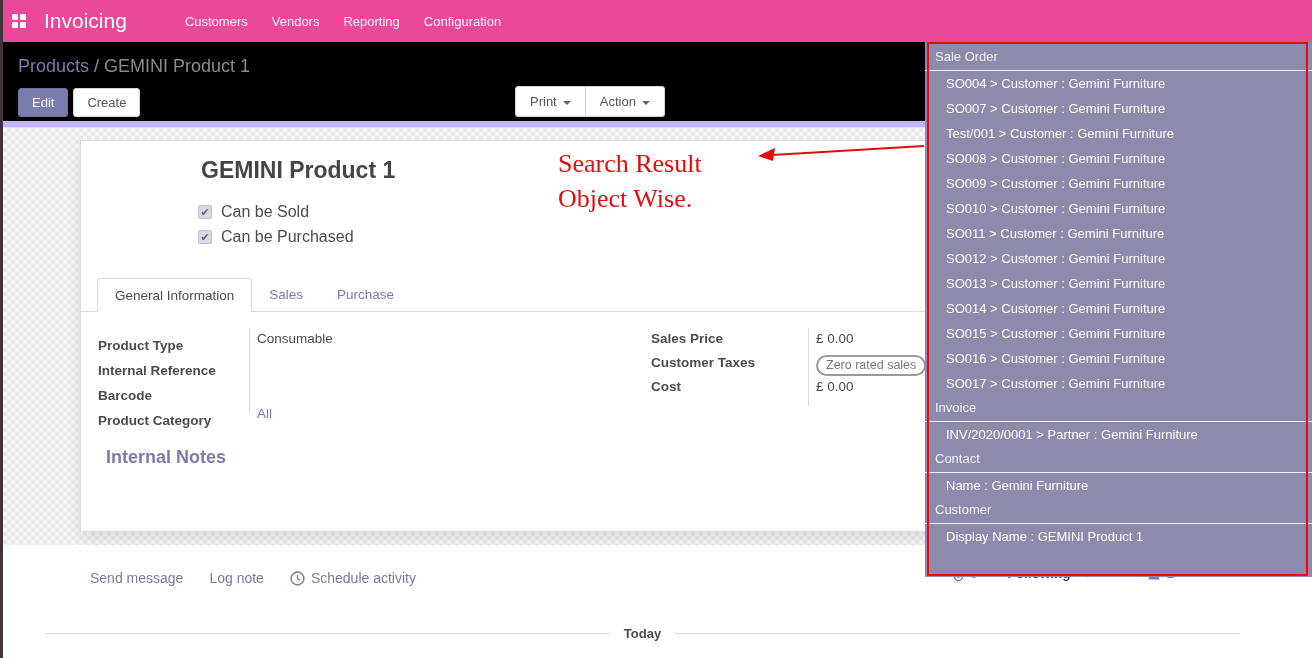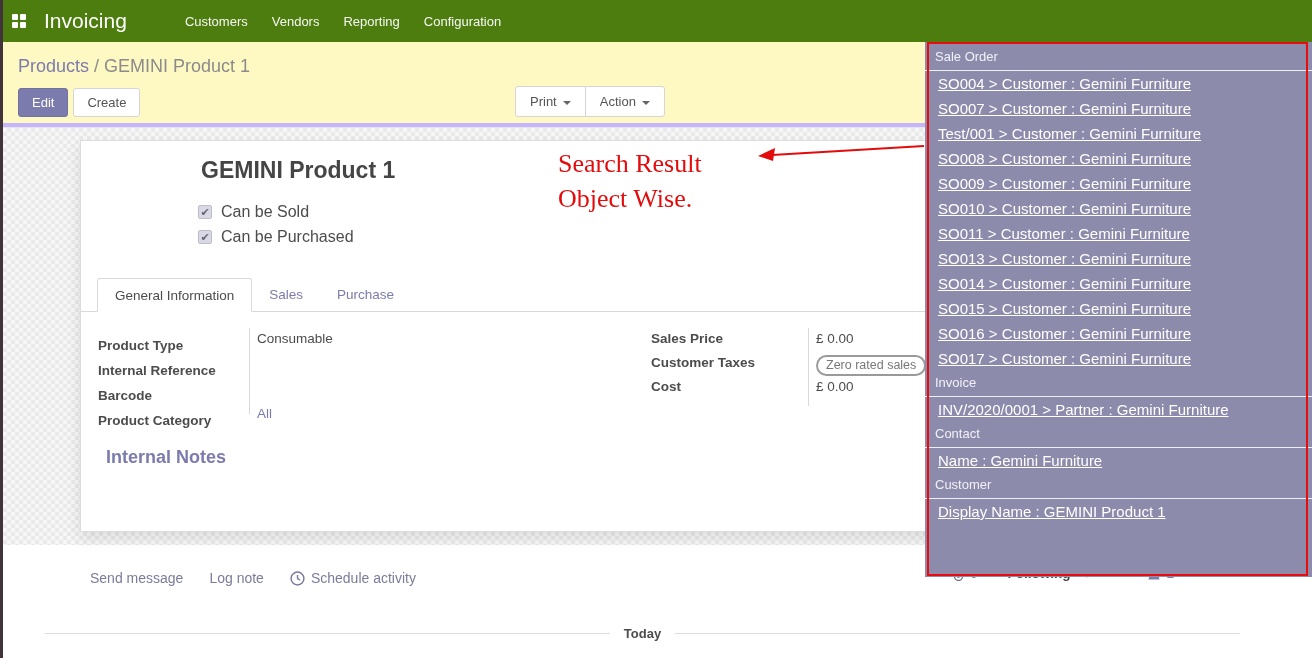--- a/index.html
+++ b/index.html
@@ -3,32 +3,32 @@
 <meta charset="utf-8">
 <style>
   * { box-sizing: border-box; margin: 0; padding: 0; }
   body { font-family: "Liberation Sans", sans-serif; background:#fff; }
   .app { position:relative; width:1312px; height:658px; overflow:hidden; background:#fff; }
 
   
   .edge-strip { position:absolute; left:0; top:0; width:3px; height:658px; background:#40333a; z-index:60; }
 
   
-  .navbar { position:absolute; left:0; top:0; width:1312px; height:42px; background:#4d7c0f; color:#fff; z-index:20; }
+  .navbar { position:absolute; left:0; top:0; width:1312px; height:42px; background:#ec4899; color:#fff; z-index:20; }
   .nav-left { position:absolute; left:12px; top:0; height:42px; display:flex; align-items:center; }
   .apps-grid { display:grid; grid-template-columns:6px 6px; grid-template-rows:6px 6px; gap:2px; margin-right:18px; cursor:pointer; }
   .apps-grid span { background:#fff; border-radius:1px; }
   .brand { font-size:21px; font-weight:400; color:#fff; margin-right:58px; cursor:pointer; }
   .nav-menus { display:flex; gap:24px; font-size:13px; }
   .nav-menu { color:#fff; opacity:.95; cursor:pointer; }
 
   .nav-right { position:absolute; right:0; top:0; height:42px; }
 
   
-  .control-panel { position:absolute; left:3px; top:42px; width:1309px; height:85px; background:#fef9c3; border-bottom:4px solid #c4b5fd; }
+  .control-panel { position:absolute; left:3px; top:42px; width:1309px; height:85px; background:#000000; border-bottom:6px solid #c4b5fd; }
   .breadcrumb { position:absolute; left:15px; top:14px; font-size:18px; }
   .bc-link { color:#7c7bad; cursor:pointer; }
   .bc-sep, .bc-current { color:#8b8b8b; }
   .btn-row { position:absolute; left:15px; top:46px; display:flex; gap:5px; }
   .btn { font-size:13px; padding:6px 13px; border-radius:3px; border:1px solid #d5d5d5; background:#fff; color:#555; cursor:pointer; }
   .btn-primary { background:#7c7bad; border-color:#72719f; color:#fff; }
   .btn-group { position:absolute; left:512px; top:44px; display:flex; }
   .btn-group .btn { border-radius:0; margin-left:-1px; padding:7px 14px; }
   .btn-group .btn:first-child { border-radius:3px 0 0 3px; margin-left:0; }
   .btn-group .btn:last-child { border-radius:0 3px 3px 0; }
@@ -74,21 +74,21 @@
 
   
   .annotation { position:absolute; left:558px; top:146px; z-index:50; font-family:"Liberation Serif", serif; color:#e30b0b; font-size:26px; line-height:35px; }
   .arrow-svg { position:absolute; left:756px; top:136px; z-index:50; }
   .red-box { position:absolute; left:927px; top:42px; width:381px; height:534px; border:2px solid #e80c0c; z-index:40; pointer-events:none; }
 
   
   .dropdown { position:absolute; left:925px; top:42px; width:387px; height:535px; background:#8d8bac; z-index:30; overflow:hidden; padding-top:3px; }
   .dd-header { height:26px; line-height:24px; padding-left:10px; font-size:13px; color:#f1f1f8;
                border-bottom:1px solid #eeeef6; cursor:default; }
-  .dd-item { height:25px; line-height:25px; padding-left:13px; font-size:15px; color:#ffffff; cursor:pointer; white-space:nowrap;text-decoration:underline; }
+  .dd-item { height:25px; line-height:25px; padding-left:21px; font-size:13px; color:#ffffff; cursor:pointer; white-space:nowrap; }
 
   
   .chatter-actions { position:absolute; left:90px; top:570px; display:flex; gap:26px; font-size:14px; color:#7b7b9d; z-index:6; }
   .chatter-actions .act { cursor:pointer; display:flex; align-items:center; gap:6px; }
   .chatter-buttons { position:absolute; left:952px; top:566px; display:flex; align-items:center; gap:14px; font-size:13.5px; z-index:10; }
   .cbtn { display:flex; align-items:center; gap:5px; cursor:pointer; color:#6d6d85; }
   .cbtn .cnt { color:#6d6d85; }
   .follow-lbl { color:#474747; font-weight:bold; }
   .check { color:#2db34a; font-size:13px; }
 
@@ -248,20 +248,21 @@
 
   <div class="dropdown" id="dropdown">
       <div class="dd-header">Sale Order</div>
       <div class="dd-item">SO004 &gt; Customer : Gemini Furniture</div>
       <div class="dd-item">SO007 &gt; Customer : Gemini Furniture</div>
       <div class="dd-item">Test/001 &gt; Customer : Gemini Furniture</div>
       <div class="dd-item">SO008 &gt; Customer : Gemini Furniture</div>
       <div class="dd-item">SO009 &gt; Customer : Gemini Furniture</div>
       <div class="dd-item">SO010 &gt; Customer : Gemini Furniture</div>
       <div class="dd-item">SO011 &gt; Customer : Gemini Furniture</div>
+      <div class="dd-item">SO012 &gt; Customer : Gemini Furniture</div>
       <div class="dd-item">SO013 &gt; Customer : Gemini Furniture</div>
       <div class="dd-item">SO014 &gt; Customer : Gemini Furniture</div>
       <div class="dd-item">SO015 &gt; Customer : Gemini Furniture</div>
       <div class="dd-item">SO016 &gt; Customer : Gemini Furniture</div>
       <div class="dd-item">SO017 &gt; Customer : Gemini Furniture</div>
       <div class="dd-header">Invoice</div>
       <div class="dd-item">INV/2020/0001 &gt; Partner : Gemini Furniture</div>
       <div class="dd-header">Contact</div>
       <div class="dd-item">Name : Gemini Furniture</div>
       <div class="dd-header">Customer</div>

